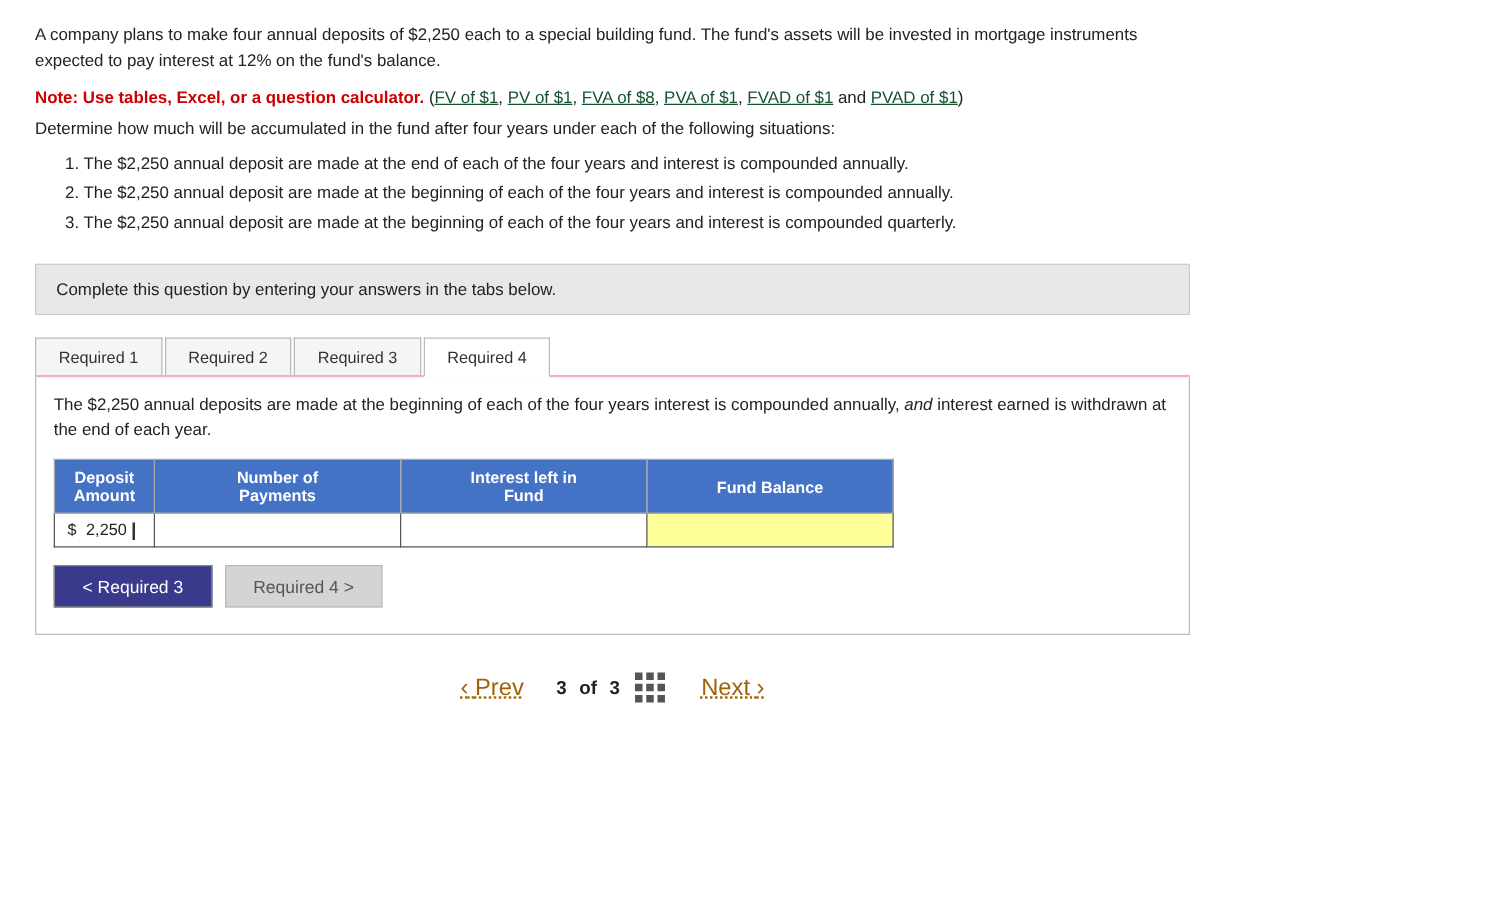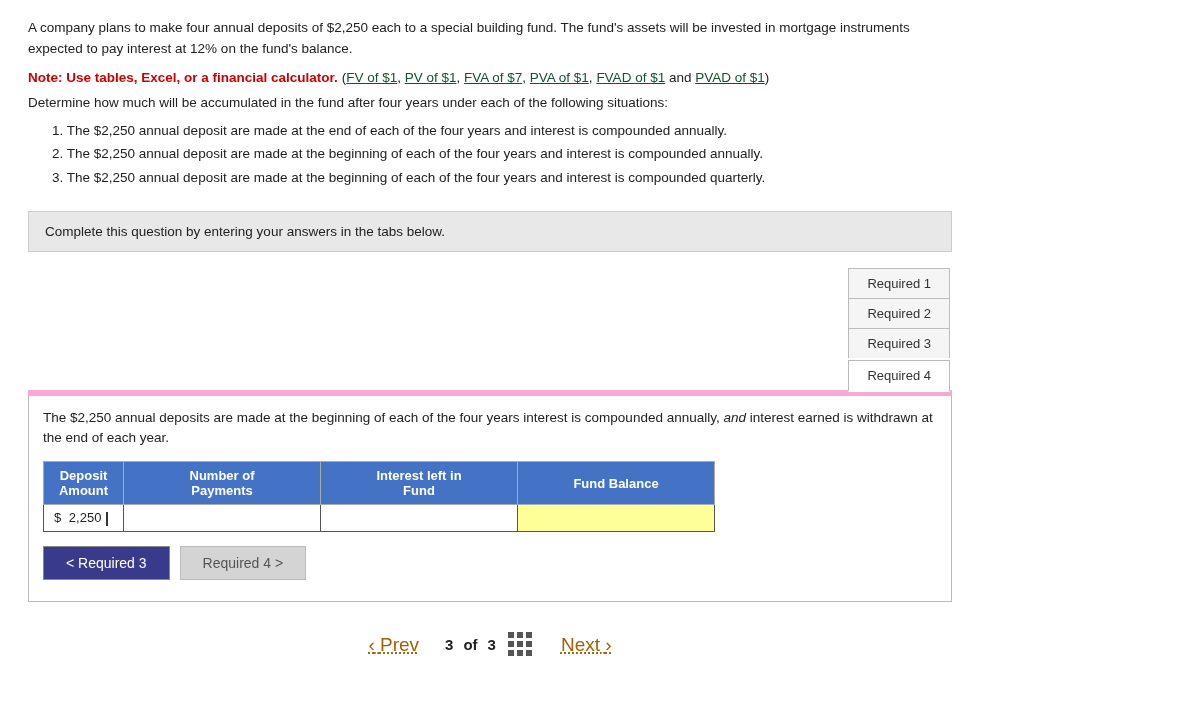--- a/index.html
+++ b/index.html
@@ -68,23 +68,23 @@
     .complete-box-text {
       font-weight: normal;
       font-size: 13.5px;
     }
     .tabs-area {
       margin-top: 16px;
       border-bottom: none;
     }
     .tabs-row {
       display: flex;
-      flex-direction: column;
+      flex-direction: row;
       align-items: flex-end;
-      border-bottom: 6px solid #f9a8d4;
+      border-bottom: 2px solid #f9a8d4;
     }
     .tab {
       border: 1px solid #bbb;
       border-bottom: none;
       padding: 7px 18px;
       font-size: 13px;
       background: #f5f5f5;
       cursor: pointer;
       margin-right: 2px;
       color: #333;
@@ -228,25 +228,25 @@
       margin-left: 1px;
     }
   </style>
 </head>
 <body>
 
 <div class="page-wrapper">
 
   <div class="intro-text">A company plans to make four annual deposits of $2,250 each to a special building fund. The fund's assets will be invested in mortgage instruments expected to pay interest at 12% on the fund's balance.</div>
   <div class="intro-text" style="margin-top:2px;">
-    <span class="note-red">Note: Use tables, Excel, or a financial calculator.</span>
+    <span class="note-red">Note: Use tables, Excel, or a question calculator.</span>
     <span class="links-line">
       (<a href="#">FV of $1</a>,
        <a href="#">PV of $1</a>,
-       <a href="#">FVA of $7</a>,
+       <a href="#">FVA of $8</a>,
        <a href="#">PVA of $1</a>,
        <a href="#">FVAD of $1</a> and
        <a href="#">PVAD of $1</a>)
     </span>
   </div>
 
   <div class="required-desc">Determine how much will be accumulated in the fund after four years under each of the following situations:</div>
 
   <ul class="situations-list">
     <li>1. The $2,250 annual deposit are made at the end of each of the four years and interest is compounded annually.</li>

